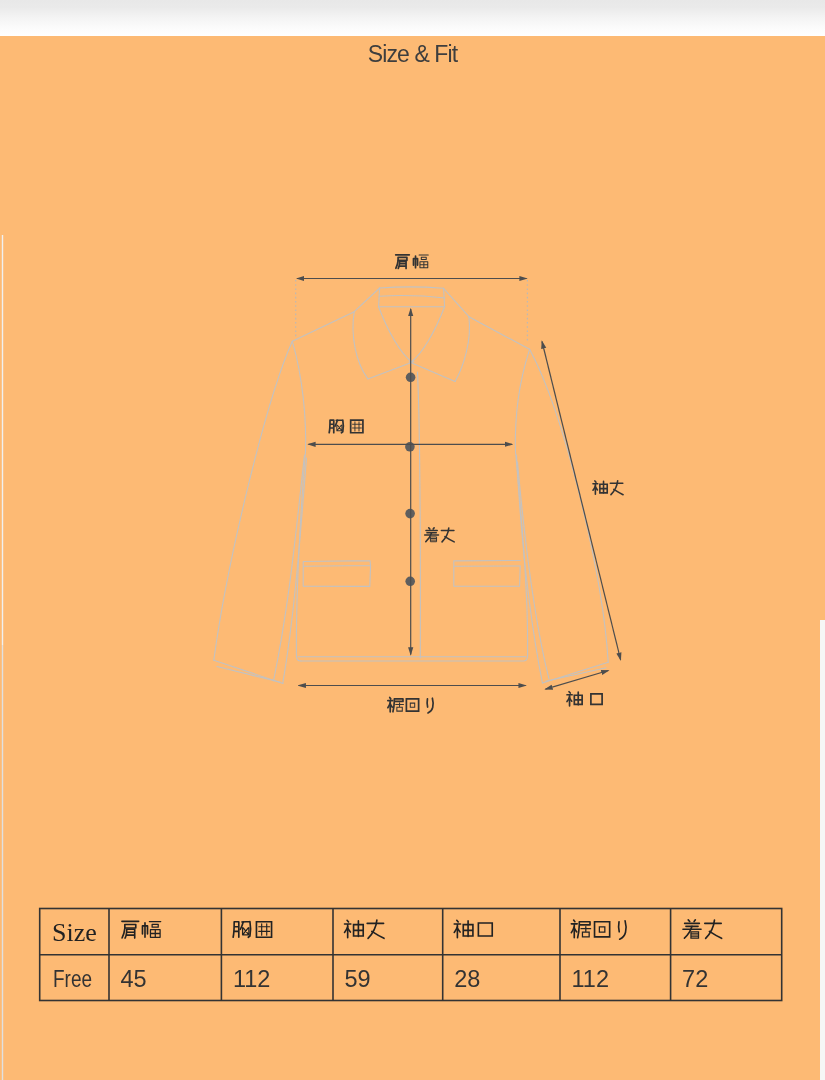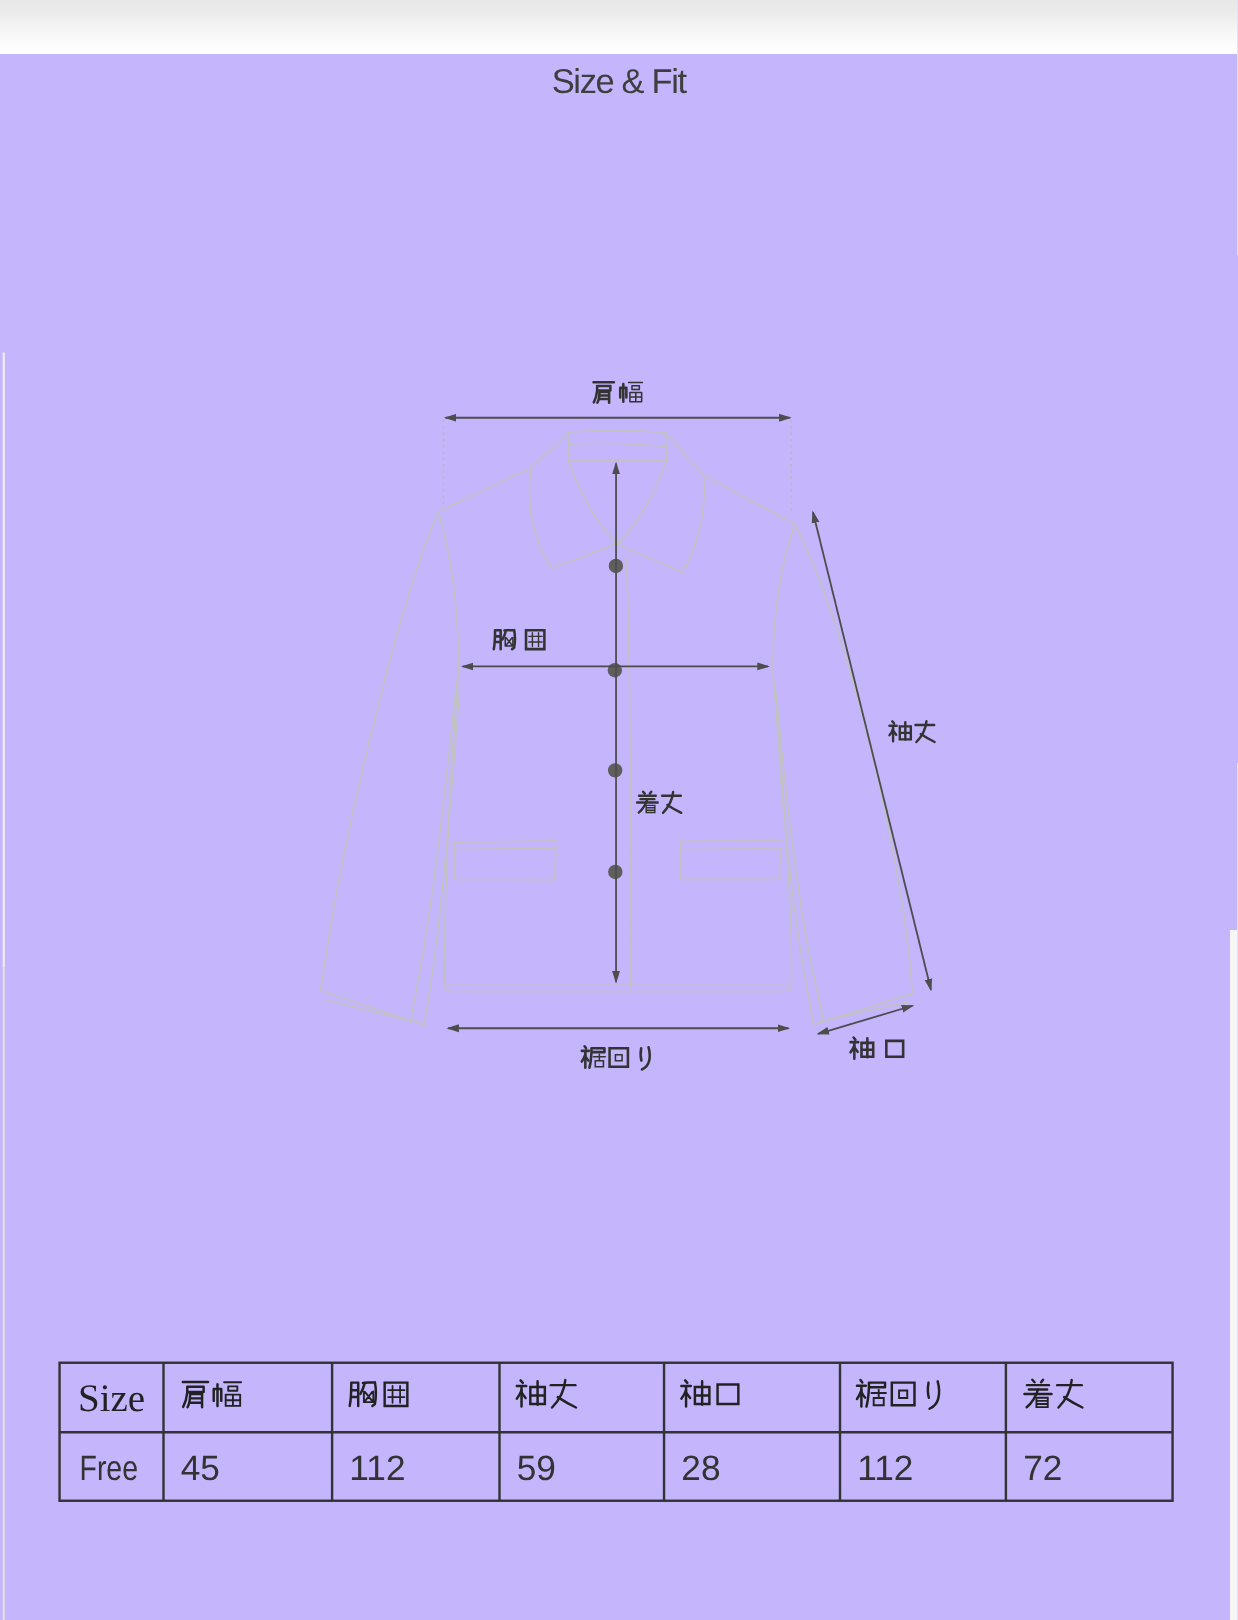--- a/index.html
+++ b/index.html
@@ -1,16 +1,16 @@
 <!DOCTYPE html>
 <html><head>
 <meta charset="utf-8">
 <style>
   html,body{margin:0;padding:0;background:#fff;}
-  #page{position:relative;width:825px;height:1080px;background:#c4b5fd;overflow:hidden;
+  #page{position:relative;width:825px;height:1080px;background:#fdba74;overflow:hidden;
         font-family:"Liberation Sans", sans-serif;}
 </style>
 </head>
 <body>
 <div id="page">
 
 <div style="position:absolute;left:0;top:0;width:825px;background:linear-gradient(180deg,#e8e8e8 0%,#eaeaea 20%,#f4f4f4 50%,#fcfcfc 80%,#ffffff 100%);height:36px;"></div>
 
 <div style="position:absolute;left:0;top:43px;width:825px;text-align:center;font-size:23px;line-height:23px;color:#3e3e3e;letter-spacing:-0.9px;">Size &amp; Fit</div>
 <svg width="825" height="1080" viewBox="0 0 825 1080" style="position:absolute;left:0;top:0" xmlns="http://www.w3.org/2000/svg">

